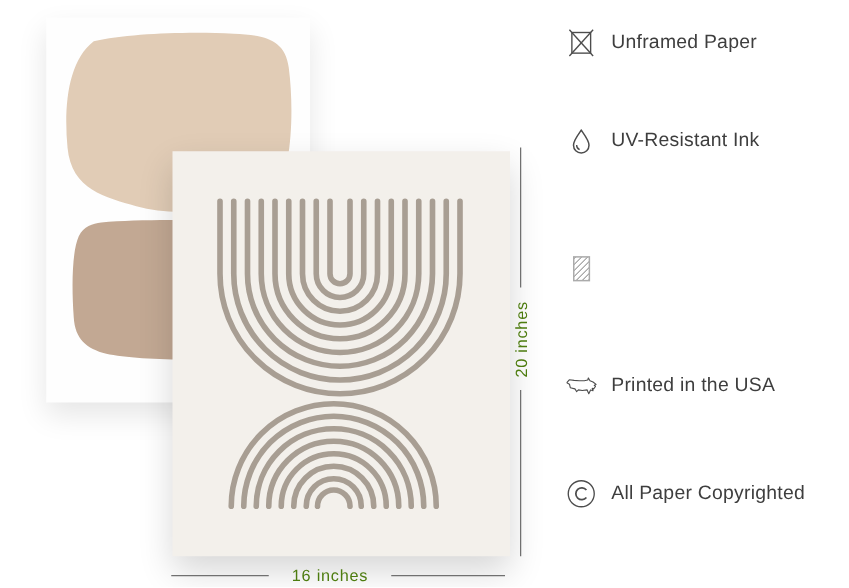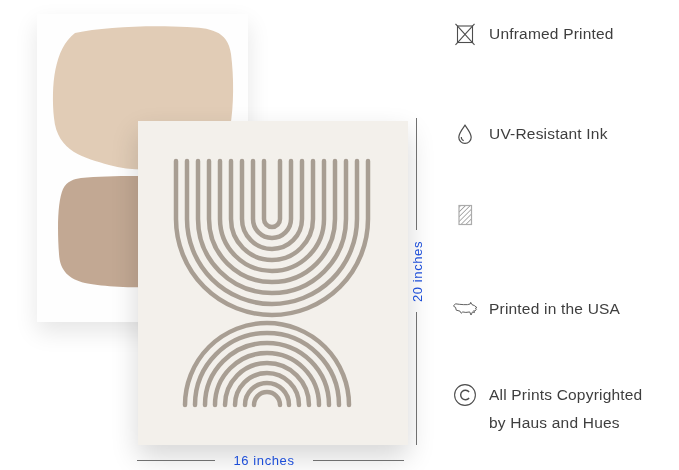--- a/index.html
+++ b/index.html
@@ -32,42 +32,42 @@
   }
   .front-poster svg{display:block;width:100%;height:100%;}
   .art-line{fill:none;stroke:var(--art-line);stroke-width:4.5;stroke-linecap:round;}
   
   .dim-seg{position:absolute;background:var(--dim-line);}
   .dim-v1{left:416px;top:118px;width:1px;height:112px;}
   .dim-v2{left:416px;top:312px;width:1px;height:133px;}
   .dim-h1{left:137px;top:460px;width:78px;height:1px;}
   .dim-h2{left:313px;top:460px;width:91px;height:1px;}
   .dim-label{
-    color:#1d4ed8;font-size:13px;letter-spacing:0.6px;white-space:nowrap;
+    color:#4d7c0f;font-size:13px;letter-spacing:0.6px;white-space:nowrap;
   }
   .dim-label-v{
     position:absolute;left:403px;top:238px;width:28px;height:66px;
     display:flex;align-items:center;justify-content:center;
     writing-mode:vertical-rl;transform:rotate(180deg);
   }
   .dim-label-h{
     position:absolute;left:215px;top:453px;width:98px;text-align:center;
   }
   
   .features{position:absolute;left:452px;top:0;width:227px;}
   .feature-row{position:absolute;left:0;display:flex;align-items:center;}
   .feature-row .icon-box{
     width:26px;height:26px;flex:0 0 26px;display:flex;
     align-items:center;justify-content:center;margin-right:11px;
   }
   .feature-label{
     color:var(--text);font-size:15.5px;letter-spacing:0.2px;line-height:28px;white-space:nowrap;
   }
   .row-1{top:20px;}
-  .row-2{top:120px;}
+  .row-2{top:99px;}
   .row-3{top:202px;}
   .row-4{top:295px;text-align:center;}
   .row-5{top:381px;align-items:flex-start;}
   .row-5 .icon-box{margin-top:1px;}
   .icon-stroke{fill:none;stroke:var(--icon-stroke);}
 </style>
 </head>
 <body>
 
 <div class="canvas">
@@ -119,21 +119,21 @@
   <div class="features">
 
     <div class="feature-row row-1">
       <span class="icon-box">
         <svg width="24" height="24" viewBox="0 0 24 24">
           <rect class="icon-stroke" stroke-width="1.1" x="4.5" y="4" width="15" height="16.5"></rect>
           <line class="icon-stroke" stroke-width="1.1" x1="2.5" y1="1.8" x2="21.5" y2="22.8"></line>
           <line class="icon-stroke" stroke-width="1.1" x1="21.5" y1="1.8" x2="2.5" y2="22.8"></line>
         </svg>
       </span>
-      <span class="feature-label">Unframed Printed</span>
+      <span class="feature-label">Unframed Paper</span>
     </div>
 
     <div class="feature-row row-2">
       <span class="icon-box">
         <svg width="24" height="24" viewBox="0 0 24 24">
           <path class="icon-stroke" stroke-width="1.2" d="M12 3.2 C10.2 5.8 5.8 11.4 5.8 15.2 A6.2 6.2 0 0 0 18.2 15.2 C18.2 11.4 13.8 5.8 12 3.2 Z"></path>
           <path class="icon-stroke" stroke-width="1.1" d="M8.3 15 A3.9 3.9 0 0 0 10.7 18.7"></path>
         </svg>
       </span>
       <span class="feature-label">UV-Resistant Ink</span>
@@ -166,19 +166,18 @@
     </div>
 
     <div class="feature-row row-5">
       <span class="icon-box">
         <svg width="26" height="26" viewBox="0 0 24 24">
           <circle class="icon-stroke" stroke-width="1.0" cx="12" cy="12" r="9.6"></circle>
           <path class="icon-stroke" stroke-width="1.3" d="M15.8 9.2 A4.4 4.4 0 1 0 15.8 14.8"></path>
         </svg>
       </span>
       <span class="feature-label">
-        <span>All Prints Copyrighted</span><br>
-        <span>by Haus and Hues</span>
+        <span>All Paper Copyrighted</span><br>
       </span>
     </div>
 
   </div>
 </div>
 
 </body></html>

